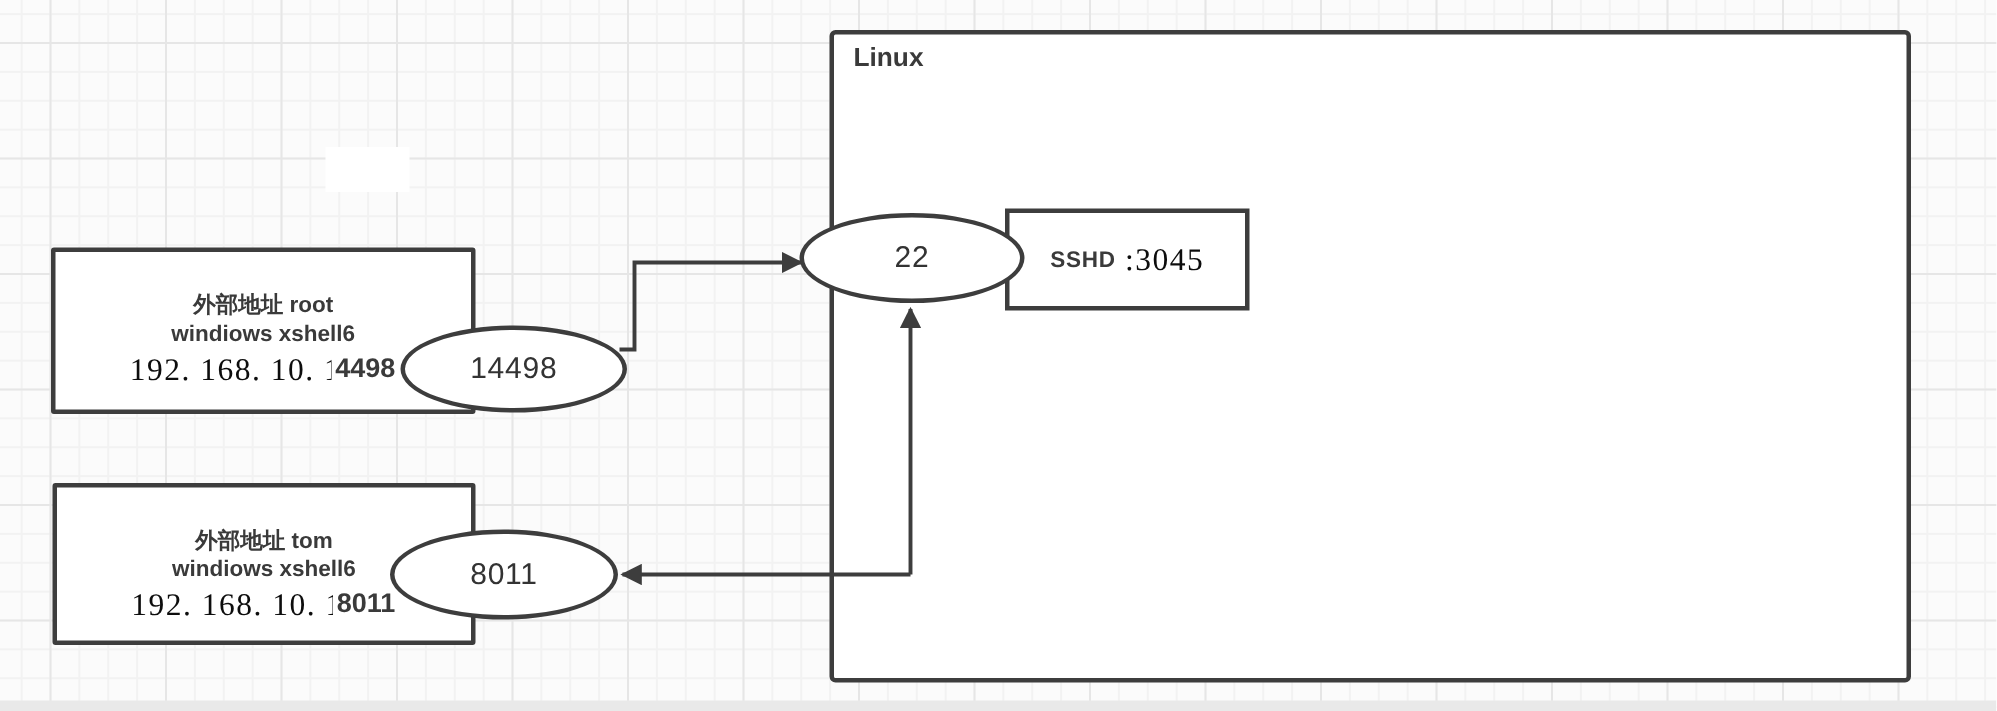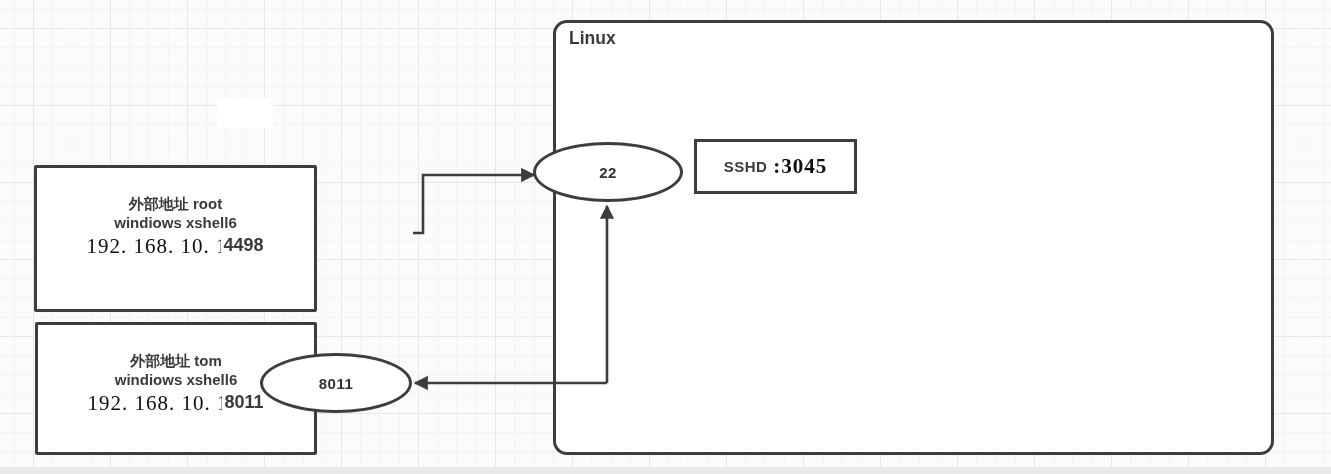--- a/index.html
+++ b/index.html
@@ -18,24 +18,24 @@
     font-family:"Liberation Sans", sans-serif;
     color:#3a3a3a;
   }
   .box{
     position:absolute;
     background:#ffffff;
     border:3px solid #3d3d3d;
     box-sizing:border-box;
     z-index:1;
   }
-  .box.linux{ left:553px; top:20px; width:721px; height:435px; border-radius:14px; }
-  .box.client-root{ left:34px;  top:165px; width:283px; height:147px; border-radius:2px; }
-  .box.client-tom{  left:35px;  top:322px; width:282px; height:133px; border-radius:2px; }
-  .box.sshd{ left:694px; top:139px; width:163px; height:55px; z-index:3;
+  .box.linux{ left:553px; top:20px; width:721px; height:435px; border-radius:4px; }
+  .box.client-root{ left:34px;  top:165px; width:283px; height:111px; border-radius:2px; }
+  .box.client-tom{  left:35px;  top:322px; width:282px; height:108px; border-radius:2px; }
+  .box.sshd{ left:670px; top:139px; width:163px; height:68px; z-index:3;
              display:flex; align-items:center; justify-content:center; }
 
   .linux-header{ padding:4px 0 0 13px; }
   .bold-line{ font-size:17.5px; font-weight:bold; line-height:23px; color:#3a3a3a; }
   .serif-text{
     font-family:"Liberation Serif", serif;
     font-size:21px; color:#0d0d0d; font-weight:normal;
     letter-spacing:1px;
   }
   .linux-address{ margin-top:7px; padding-left:2px; background:#fff; display:inline-block; }
@@ -49,30 +49,30 @@
     position:relative; top:-2px; margin-left:-6px;
   }
 
   .ellipse{
     position:absolute;
     background:#ffffff;
     border:3px solid #3d3d3d;
     border-radius:50%;
     box-sizing:border-box;
     display:flex; align-items:center; justify-content:center;
-    font-size:15px; font-weight:bold; color:#333;
+    font-size:20px; font-weight:normal; color:#333;
     z-index:4;
     letter-spacing:0.5px;
   }
   .ellipse.e-14498{ left:267px; top:217px; width:151px; height:58px; }
   .ellipse.e-8011{  left:260px; top:353px; width:152px; height:60px; }
   .ellipse.e-22{    left:533px; top:142px; width:150px; height:60px; }
 
   .sshd-label{ font-size:15px; font-weight:bold; color:#3a3a3a; letter-spacing:0.5px; }
-  .sshd-port{ margin-left:6px; background:#fff;font-weight:bold; }
+  .sshd-port{ margin-left:6px; background:#fff; }
 
   svg.lines{ position:absolute; left:0; top:0; z-index:5; pointer-events:none; }
   .patch{ position:absolute; left:217px; top:98px; width:56px; height:30px; background:#ffffff; z-index:0; }
   .bottom-strip{ position:absolute; left:0; top:467px; width:1331px; height:7px; background:#e9e9e9; z-index:6; }
 </style>
 </head>
 <body>
 
 <div class="canvas">
 
@@ -102,20 +102,23 @@
   <div class="box client-tom">
     <div class="client-content">
       <div class="client-line">外部地址 tom</div>
       <div class="client-line">windiows xshell6</div>
       <div class="ip-row">
         <span class="serif-text">192. 168. 10. 1</span><span class="port-overlay">8011</span>
       </div>
     </div>
   </div>
 
+  <div class="ellipse e-14498">
+    <span>14498</span>
+  </div>
   <div class="ellipse e-8011">
     <span>8011</span>
   </div>
   <div class="ellipse e-22">
     <span>22</span>
   </div>
 
   <svg class="lines" width="1331" height="474" viewBox="0 0 1331 474">
     <defs>
       <marker id="arr" viewBox="0 0 10 10" refX="9" refY="5" markerWidth="5.5" markerHeight="5.5" markerUnits="strokeWidth" orient="auto">

